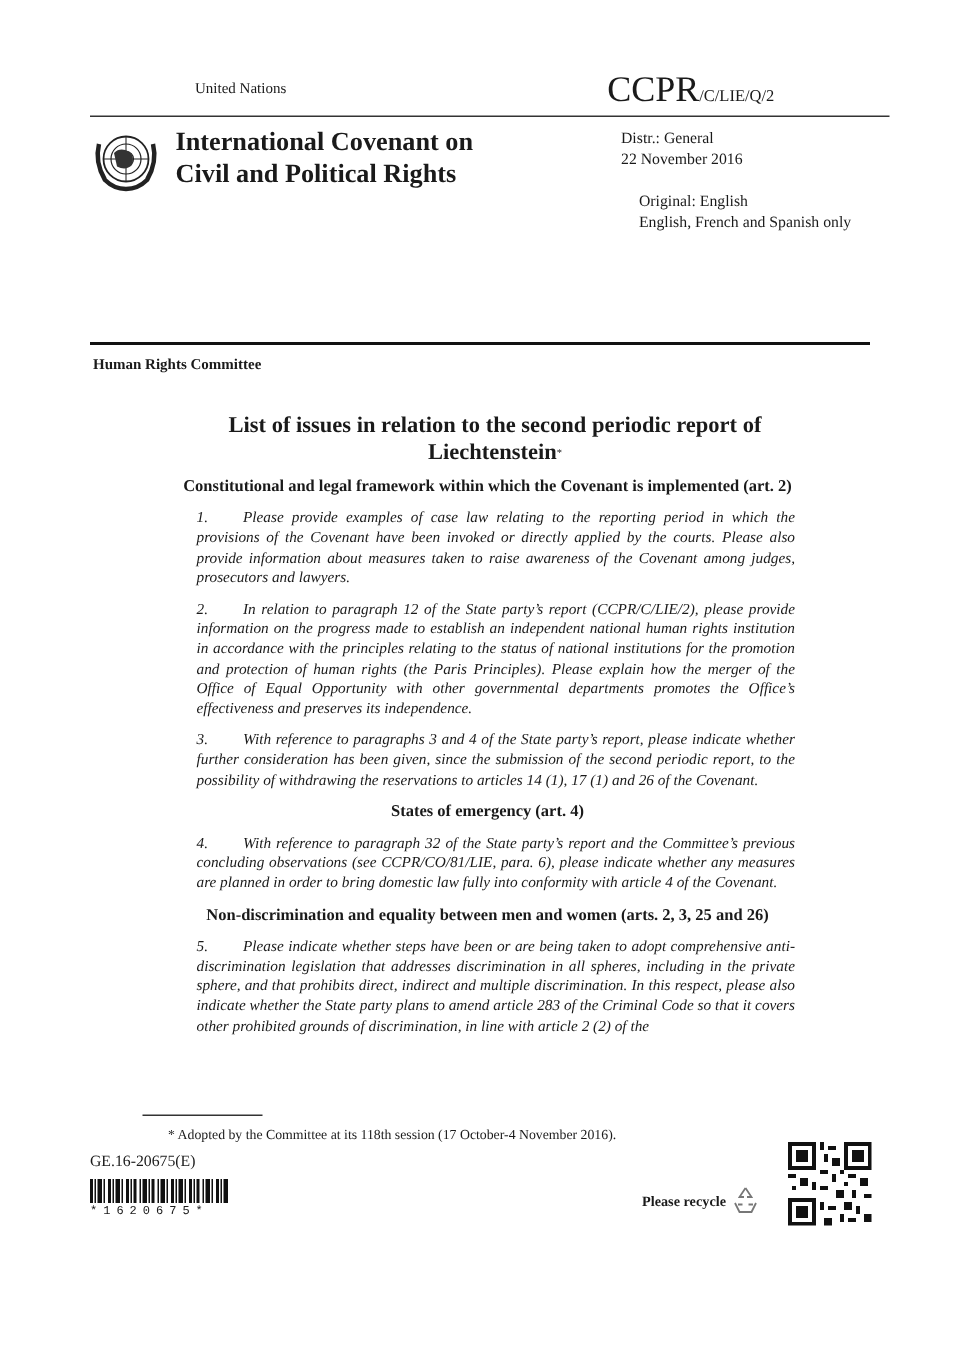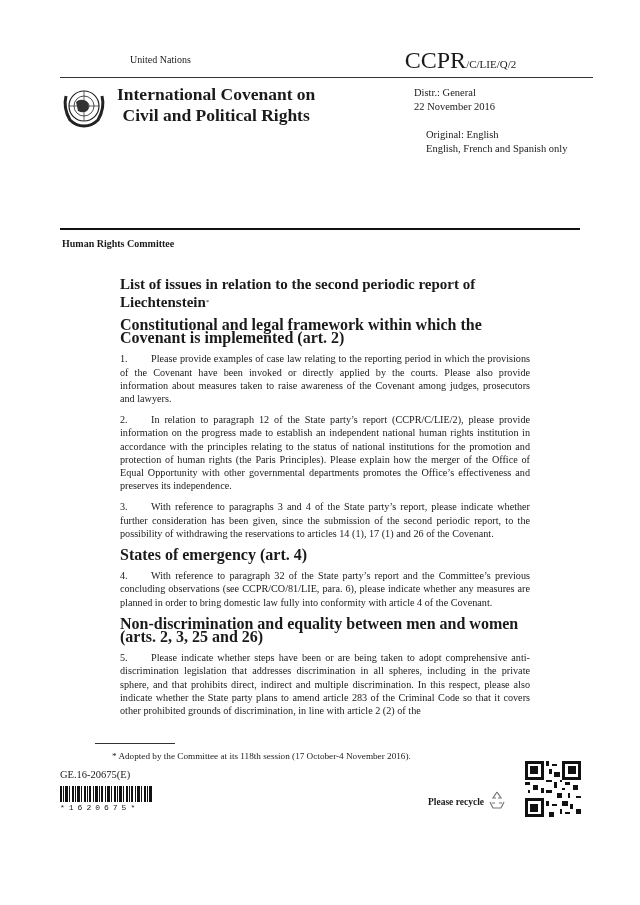--- a/index.html
+++ b/index.html
@@ -3,30 +3,30 @@
 <meta charset="utf-8">
 <style>
   html, body { margin:0; padding:0; background:#ffffff; }
   body { width:640px; height:905px; position:relative; overflow:hidden; font-family:"Liberation Serif", serif; color:#1a1a1a; }
   .abs { position:absolute; }
   .un-name { left:130px; top:54px; font-size:10px; }
   .symbol { left:328px; top:47px; font-size:24px; width:265px; text-align:center; }
   .symbol small { font-size:11px; }
   .rule-top { left:60px; top:77px; width:533px; height:1px; background:#333; }
   .emblem { left:60px; top:82px; width:48px; height:48px; }
-  .covenant { left:117px; top:84px; font-size:17.5px; font-weight:bold; line-height:21px;text-align:center; }
+  .covenant { left:117px; top:84px; font-size:17.5px; font-weight:bold; line-height:21px; }
   .distr { left:414px; top:86px; font-size:10.5px; line-height:14px; }
   .orig { left:426px; top:128px; font-size:10.5px; line-height:14px; }
   .rule-thick { left:60px; top:228px; width:520px; height:2px; background:#111; }
   .committee { left:62px; top:238px; font-size:10px; font-weight:bold; }
-  .doc-title { left:120px; top:275px; font-size:15px; font-weight:bold; line-height:18px; width:420px; }
+  .doc-title { left:120px; top:275px; font-size:15px; font-weight:bold; line-height:18px; width:420px;text-align:center; }
   .doc-title sup { font-size:7px; font-weight:normal; vertical-align:top; }
   .content { left:120px; top:318px; width:410px; font-size:10.2px; line-height:13.2px; }
-  .content h3 { font-size:16px; font-weight:bold; margin:0 0 8px 0; }
-  .content p { margin:0 0 8px 0; text-align:justify; }
+  .content h3 { font-size:11px; font-weight:bold; margin:0 0 8px 0;text-align:center; }
+  .content p { margin:0 0 8px 11px; text-align:justify;font-style:italic; }
   .num { display:inline-block; width:31px; }
   .fn-rule { left:95px; top:743px; width:80px; height:1px; background:#333; }
   .footnote { left:112px; top:751px; font-size:9.2px; }
   .ge { left:60px; top:769px; font-size:10.5px; }
   .barcode { left:60px; top:786px; width:92px; height:16px; }
   .barcode-num { left:60px; top:803px; font-size:8px; letter-spacing:4px; font-family:"Liberation Mono", monospace; }
   .recycle { left:428px; top:797px; font-size:9.5px; font-weight:bold; }
   .recycle-icon { left:487px; top:790px; width:20px; height:20px; }
   .qr { left:525px; top:761px; width:56px; height:56px; }
 </style>

